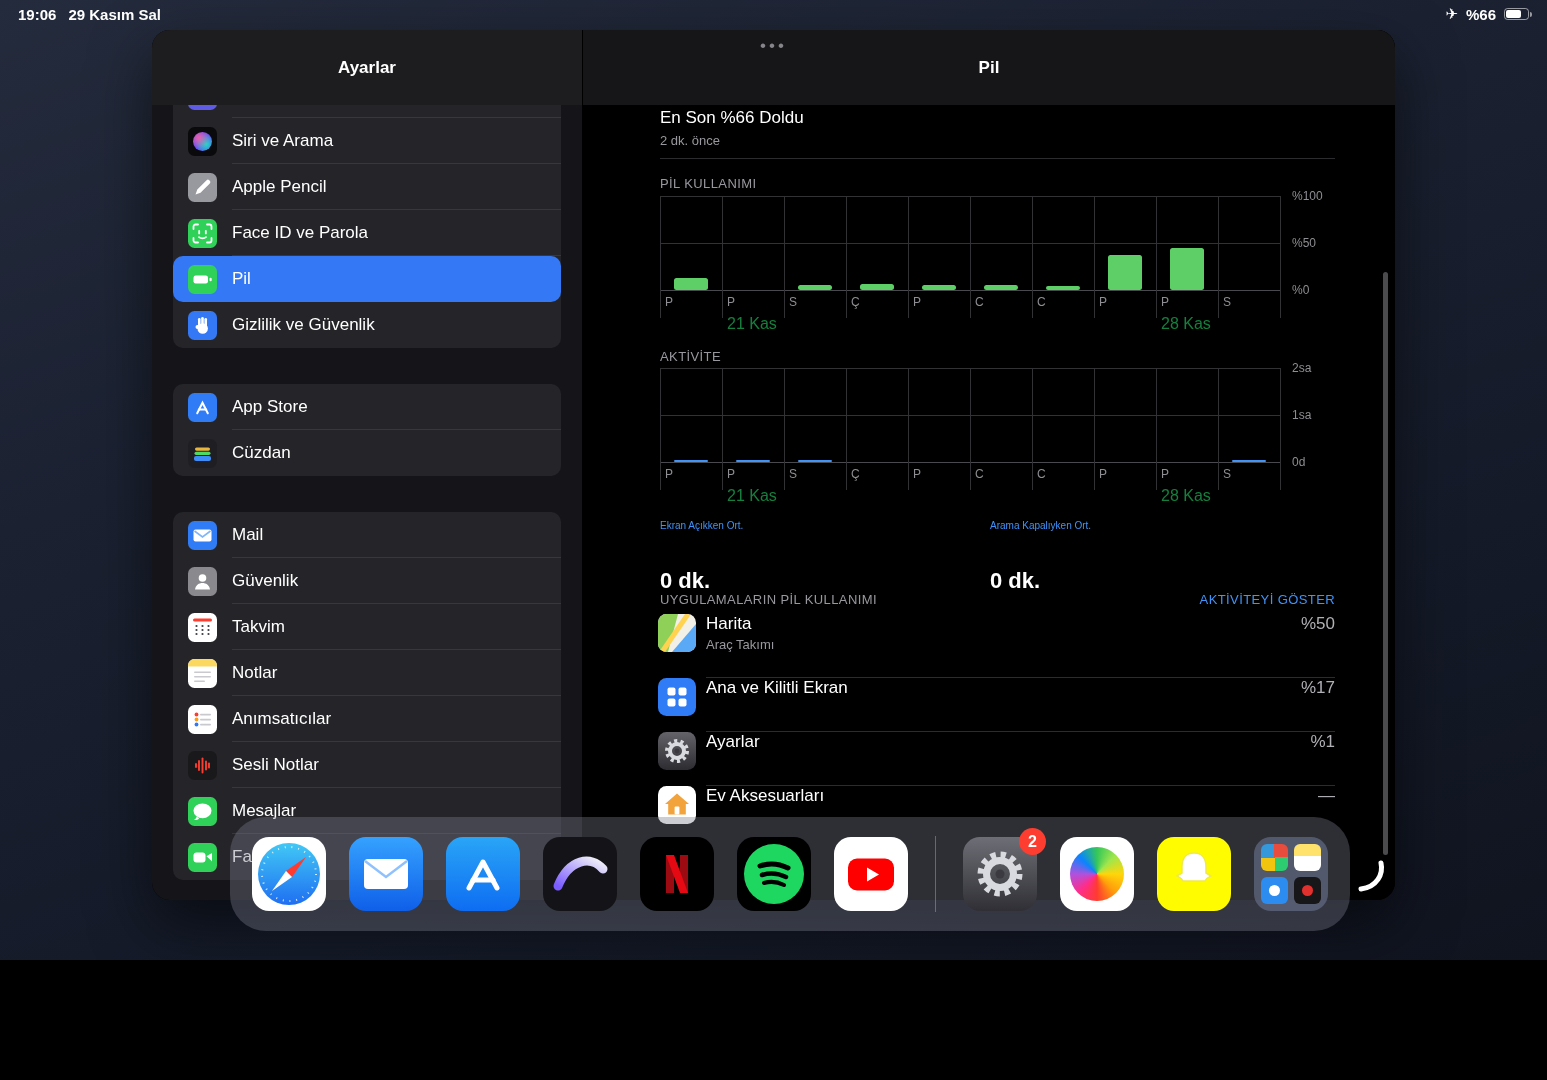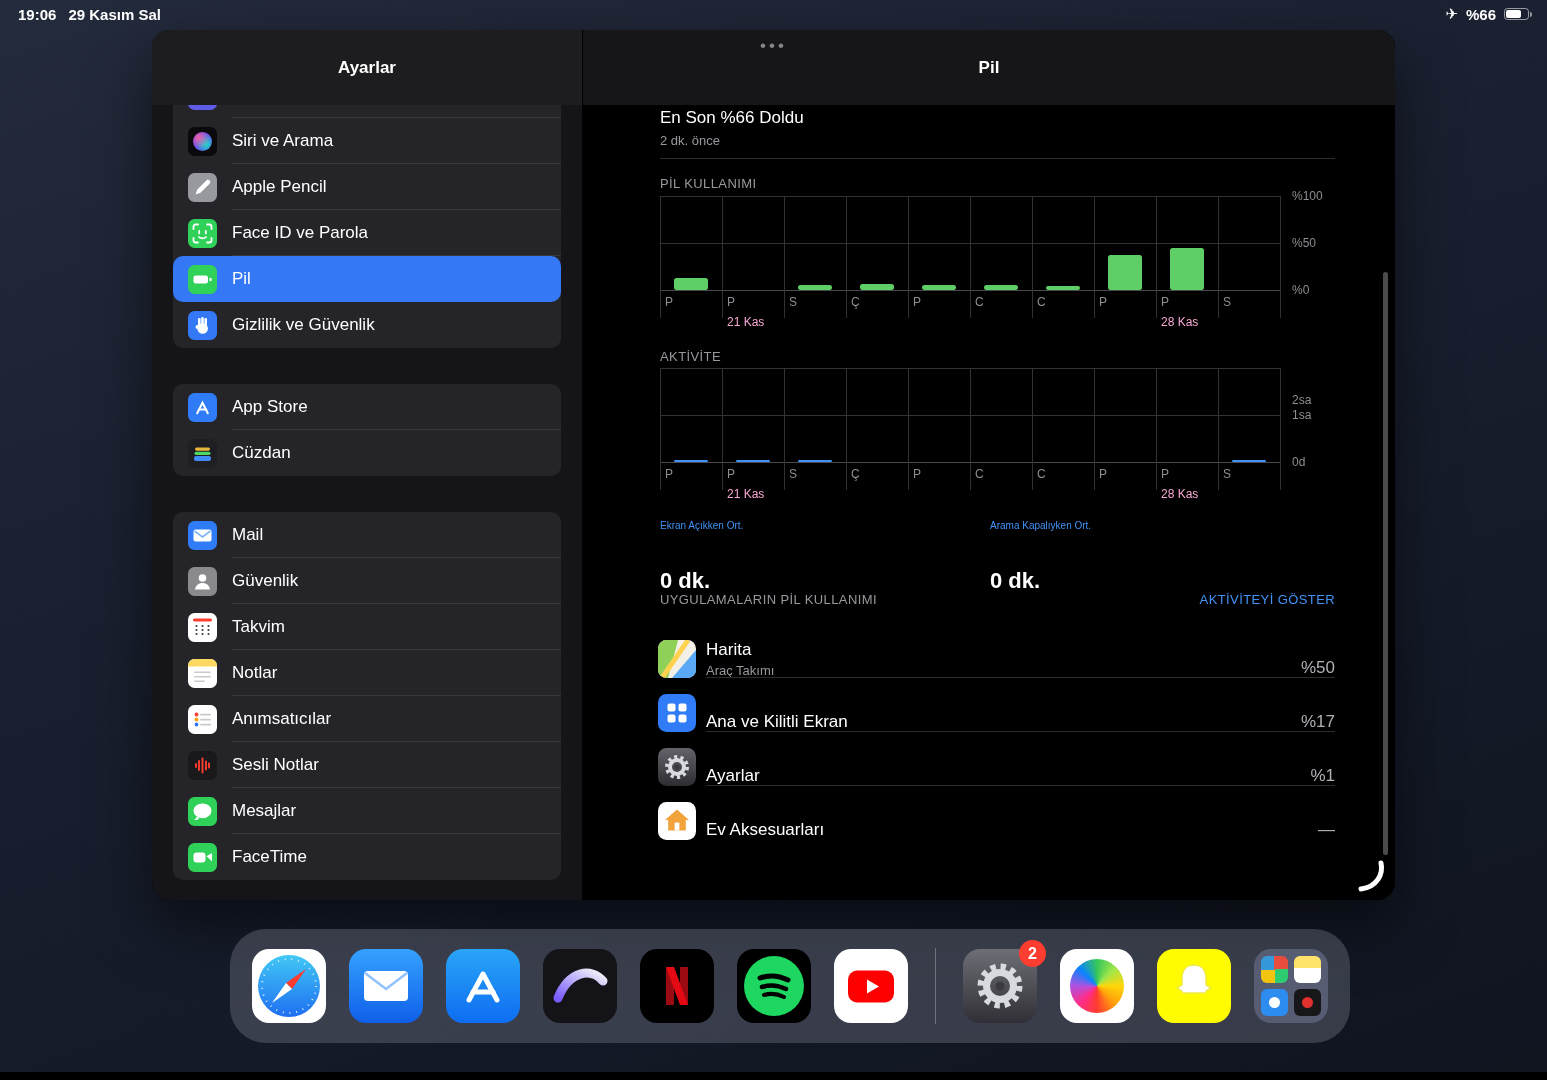--- a/index.html
+++ b/index.html
@@ -1,18 +1,18 @@
 <!DOCTYPE html>
 <html><head>
 <meta charset="utf-8">
 <style>
 *{margin:0;padding:0;box-sizing:border-box}
 html,body{width:1547px;height:1080px}
 body{font-family:"Liberation Sans","DejaVu Sans",sans-serif;background:#000;overflow:hidden}
-.screen{position:relative;width:1547px;height:1072px;overflow:hidden;
+.screen{position:relative;width:1547px;height:960px;overflow:hidden;
   background:linear-gradient(160deg,#242b3c 0%,#1b2131 35%,#141a28 70%,#10141f 100%)}
 
 
 .statusbar{position:absolute;top:0;left:0;right:0;height:28px;display:flex;justify-content:space-between;align-items:center;padding:0 18px;color:#fff;font-size:15px;font-weight:700}
 .sb-left{display:flex;gap:12px;align-items:center}
 .sb-right{display:flex;gap:8px;align-items:center}
 .sb-plane{font-size:15px}
 .sb-batt{width:25px;height:12px;border:1px solid rgba(255,255,255,.55);border-radius:3.5px;position:relative;display:inline-block}
 .sb-batt-fill{position:absolute;left:1px;top:1px;bottom:1px;width:66%;background:#fff;border-radius:2px}
 .sb-batt-nub{position:absolute;right:-4px;top:3px;width:2.5px;height:5px;background:rgba(255,255,255,.55);border-radius:0 2px 2px 0}
@@ -70,30 +70,30 @@
 .act-label{left:77px;top:319px}
 .chart{left:77px;width:720px;height:150px}
 .chart-battery{top:166px}
 .chart-activity{top:338px}
 .plot{position:absolute;left:0;top:0;width:620px;height:150px}
 .hline{position:absolute;left:0;width:620px;height:1px;background:#323235}
 .hline-base{background:#4a4a4e}
 .vline{position:absolute;top:0;width:1px;background:#323235}
 .cbar{position:absolute;width:34px;border-radius:2.5px}
 .xlab{position:absolute;top:99px;font-size:12px;color:#8e8e93}
-.xdate{position:absolute;top:119px;font-size:12px;color:#f9a8d4;white-space:nowrap}
+.xdate{position:absolute;top:119px;font-size:16px;color:#15803d;white-space:nowrap}
 .ytick{position:absolute;left:632px;font-size:12px;color:#8e8e93;white-space:nowrap}
 .avg-label{top:490px;font-size:10px;color:#4193f7}
 .avg-value{top:538px;font-size:22px;color:#fff;font-weight:700}
 .avg-on{left:77px}
 .avg-off{left:407px}
 .apps-header{left:77px;top:562px}
 .show-activity{right:60px;top:562px;font-size:13px;color:#4193f7;letter-spacing:.4px;cursor:pointer}
 .app-list{position:absolute;left:75px;right:60px;top:584px}
-.app-row{position:relative;display:flex;align-items:flex-end;cursor:pointer}
+.app-row{position:relative;display:flex;align-items:flex-start;cursor:pointer}
 .app-row.tall{height:64px}
 .app-row.short{height:54px}
 .app-row:not(:last-child)::after{content:"";position:absolute;left:48px;right:0;bottom:0;height:1px;background:#2c2c2e}
 .ai{width:38px;height:38px;border-radius:8.5px;flex:0 0 38px;margin-right:10px;overflow:hidden;position:relative}
 .ai svg{display:block;width:38px;height:38px}
 .app-text{display:flex;flex-direction:column;gap:3px}
 .app-name{font-size:17px;color:#fff}
 .app-detail{font-size:13px;color:#98989e}
 .app-detail:empty{display:none}
 .app-value{margin-left:auto;font-size:17px;color:#b0b0b5}
@@ -400,21 +400,21 @@
             <div class="xlab" style="left: 129px;">S</div>
             <div class="xlab" style="left: 191px;">Ç</div>
             <div class="xlab" style="left: 253px;">P</div>
             <div class="xlab" style="left: 315px;">C</div>
             <div class="xlab" style="left: 377px;">C</div>
             <div class="xlab" style="left: 439px;">P</div>
             <div class="xlab" style="left: 501px;">P</div>
             <div class="xlab" style="left: 563px;">S</div>
             <div class="xdate" style="left: 67px;">21 Kas</div>
             <div class="xdate" style="left: 501px;">28 Kas</div>
-            <div class="ytick" style="top: -7px; margin-top: 32px;">2sa</div>
+            <div class="ytick" style="top: -7px;">2sa</div>
             <div class="ytick" style="top: 40px;">1sa</div>
             <div class="ytick" style="top: 87px;">0d</div>
           </div>
       </div>
 
       <div class="c-abs avg-label avg-on">Ekran Açıkken Ort.</div>
       <div class="c-abs avg-value avg-on">0 dk.</div>
       <div class="c-abs avg-label avg-off">Arama Kapalıyken Ort.</div>
       <div class="c-abs avg-value avg-off">0 dk.</div>
 

